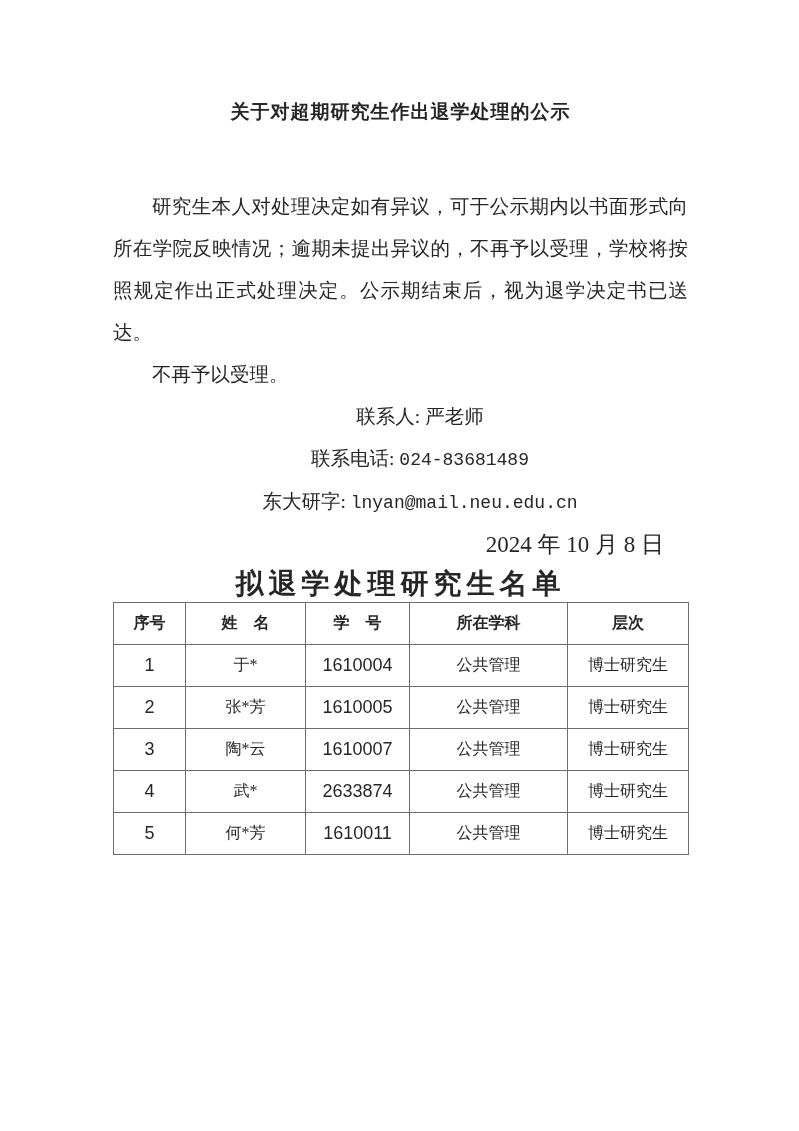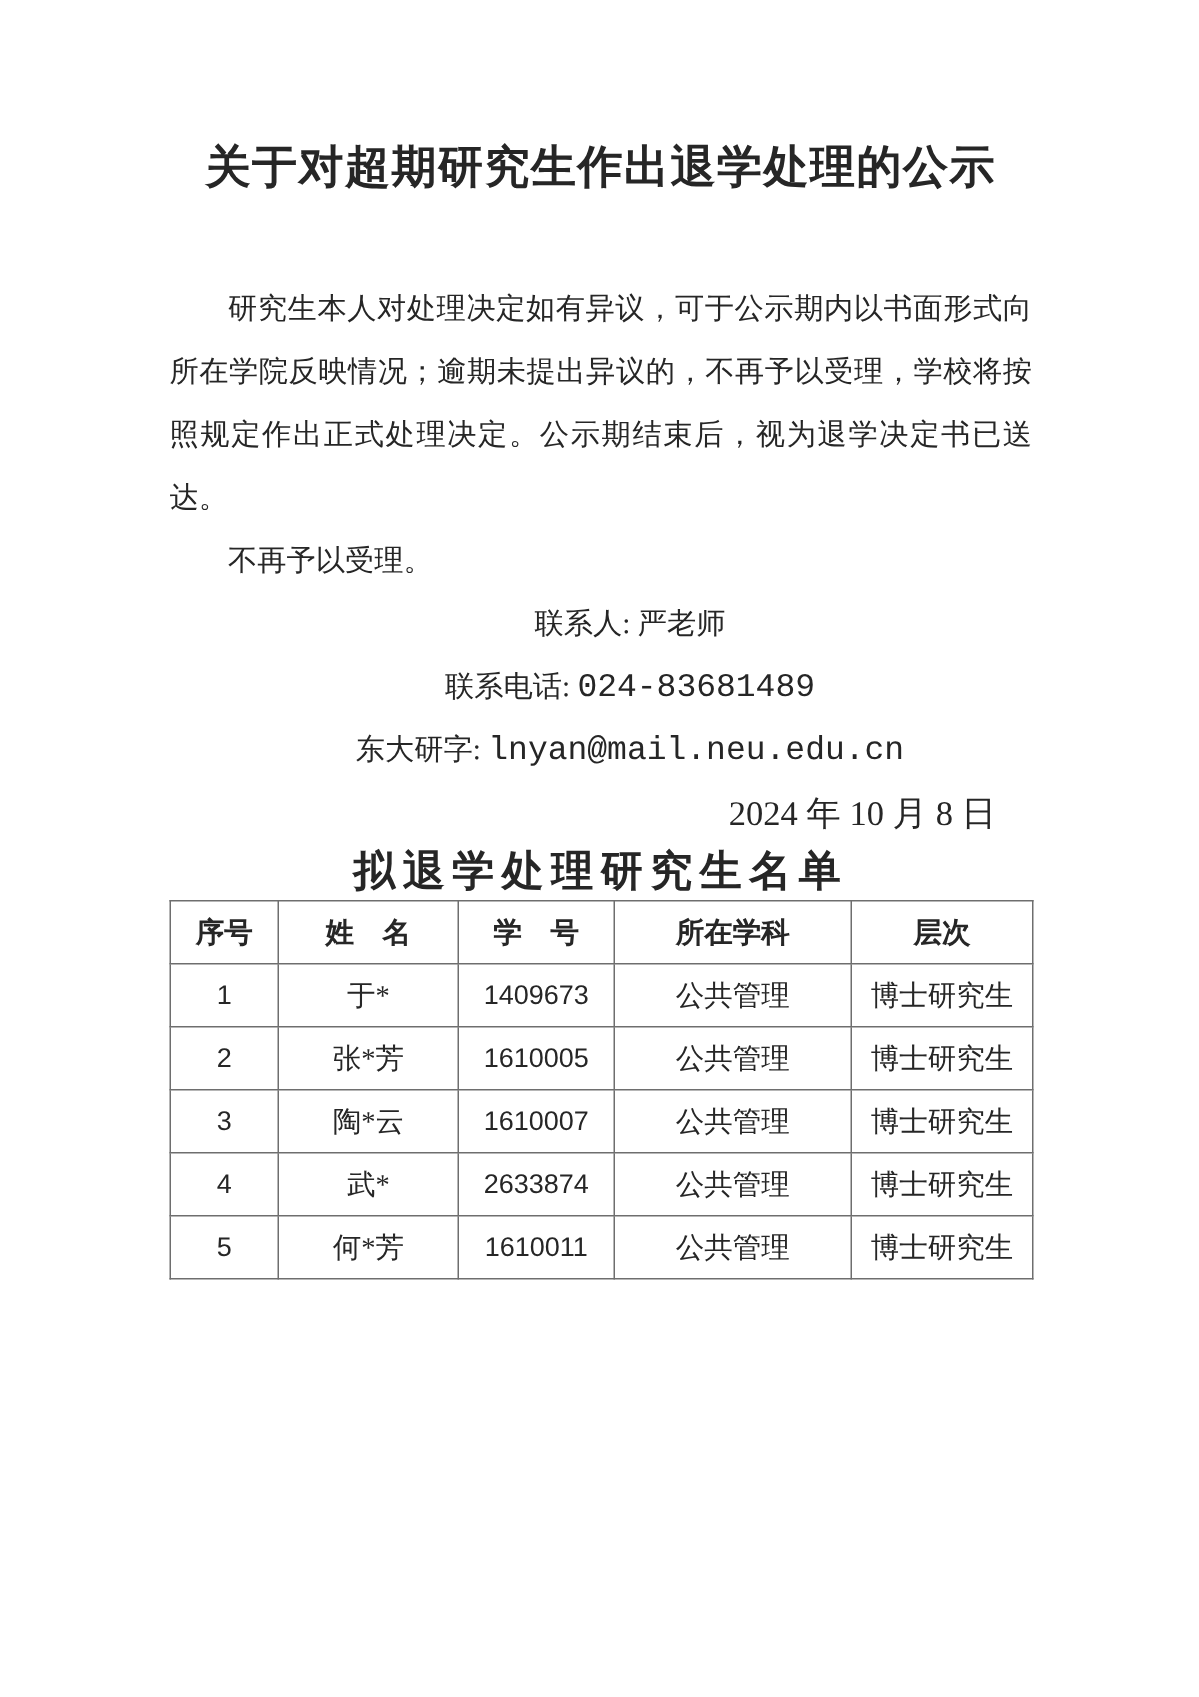--- a/index.html
+++ b/index.html
@@ -19,36 +19,36 @@
   }
   .page {
     width: 799px;
     height: 1131px;
     padding: 0 111px 0 113px;
     background: var(--bg-color);
   }
   .doc-title {
     margin-top: 90px;
     line-height: 44px;
-    font-size: 30px;
+    font-size: 19px;
     font-weight: bold;
     text-align: center;
     letter-spacing: 1px;
   }
   .body-block { margin-top: 52px; }
   .para {
     font-size: 19.5px;
     line-height: 42px;
     text-indent: 2em;
     text-align: justify;
   }
   .contact-line { text-align: center; }
   .ascii {
     font-family: "Liberation Mono", "DejaVu Sans Mono", monospace;
-    font-size: 22px;
+    font-size: 18px;
   }
   .date-line {
     font-size: 23px;
     line-height: 42px;
     text-align: right;
     padding-right: 24px;
   }
   .table-title {
     font-size: 28px;
     font-weight: bold;
@@ -59,21 +59,21 @@
   table.roster {
     width: 575px;
     table-layout: fixed;
     border-collapse: collapse;
   }
   table.roster th, table.roster td {
     border: 1.5px solid var(--border-color);
     height: 42px;
     text-align: center;
     vertical-align: middle;
-    font-size: 19px;
+    font-size: 16px;
     padding: 0;
     font-weight: normal;
   }
   table.roster th { font-weight: bold; }
   table.roster td.num {
     font-family: "Liberation Sans", "DejaVu Sans", sans-serif;
     font-size: 18px;
   }
 </style>
 </head>
@@ -112,21 +112,21 @@
           <th>姓　名</th>
           <th>学　号</th>
           <th>所在学科</th>
           <th>层次</th>
         </tr>
     </thead>
     <tbody id="table-body">
         <tr>
           <td class="num">1</td>
           <td>于*</td>
-          <td class="num">1409673</td>
+          <td class="num">1610004</td>
           <td>公共管理</td>
           <td>博士研究生</td>
         </tr>
         <tr>
           <td class="num">2</td>
           <td>张*芳</td>
           <td class="num">1610005</td>
           <td>公共管理</td>
           <td>博士研究生</td>
         </tr>

